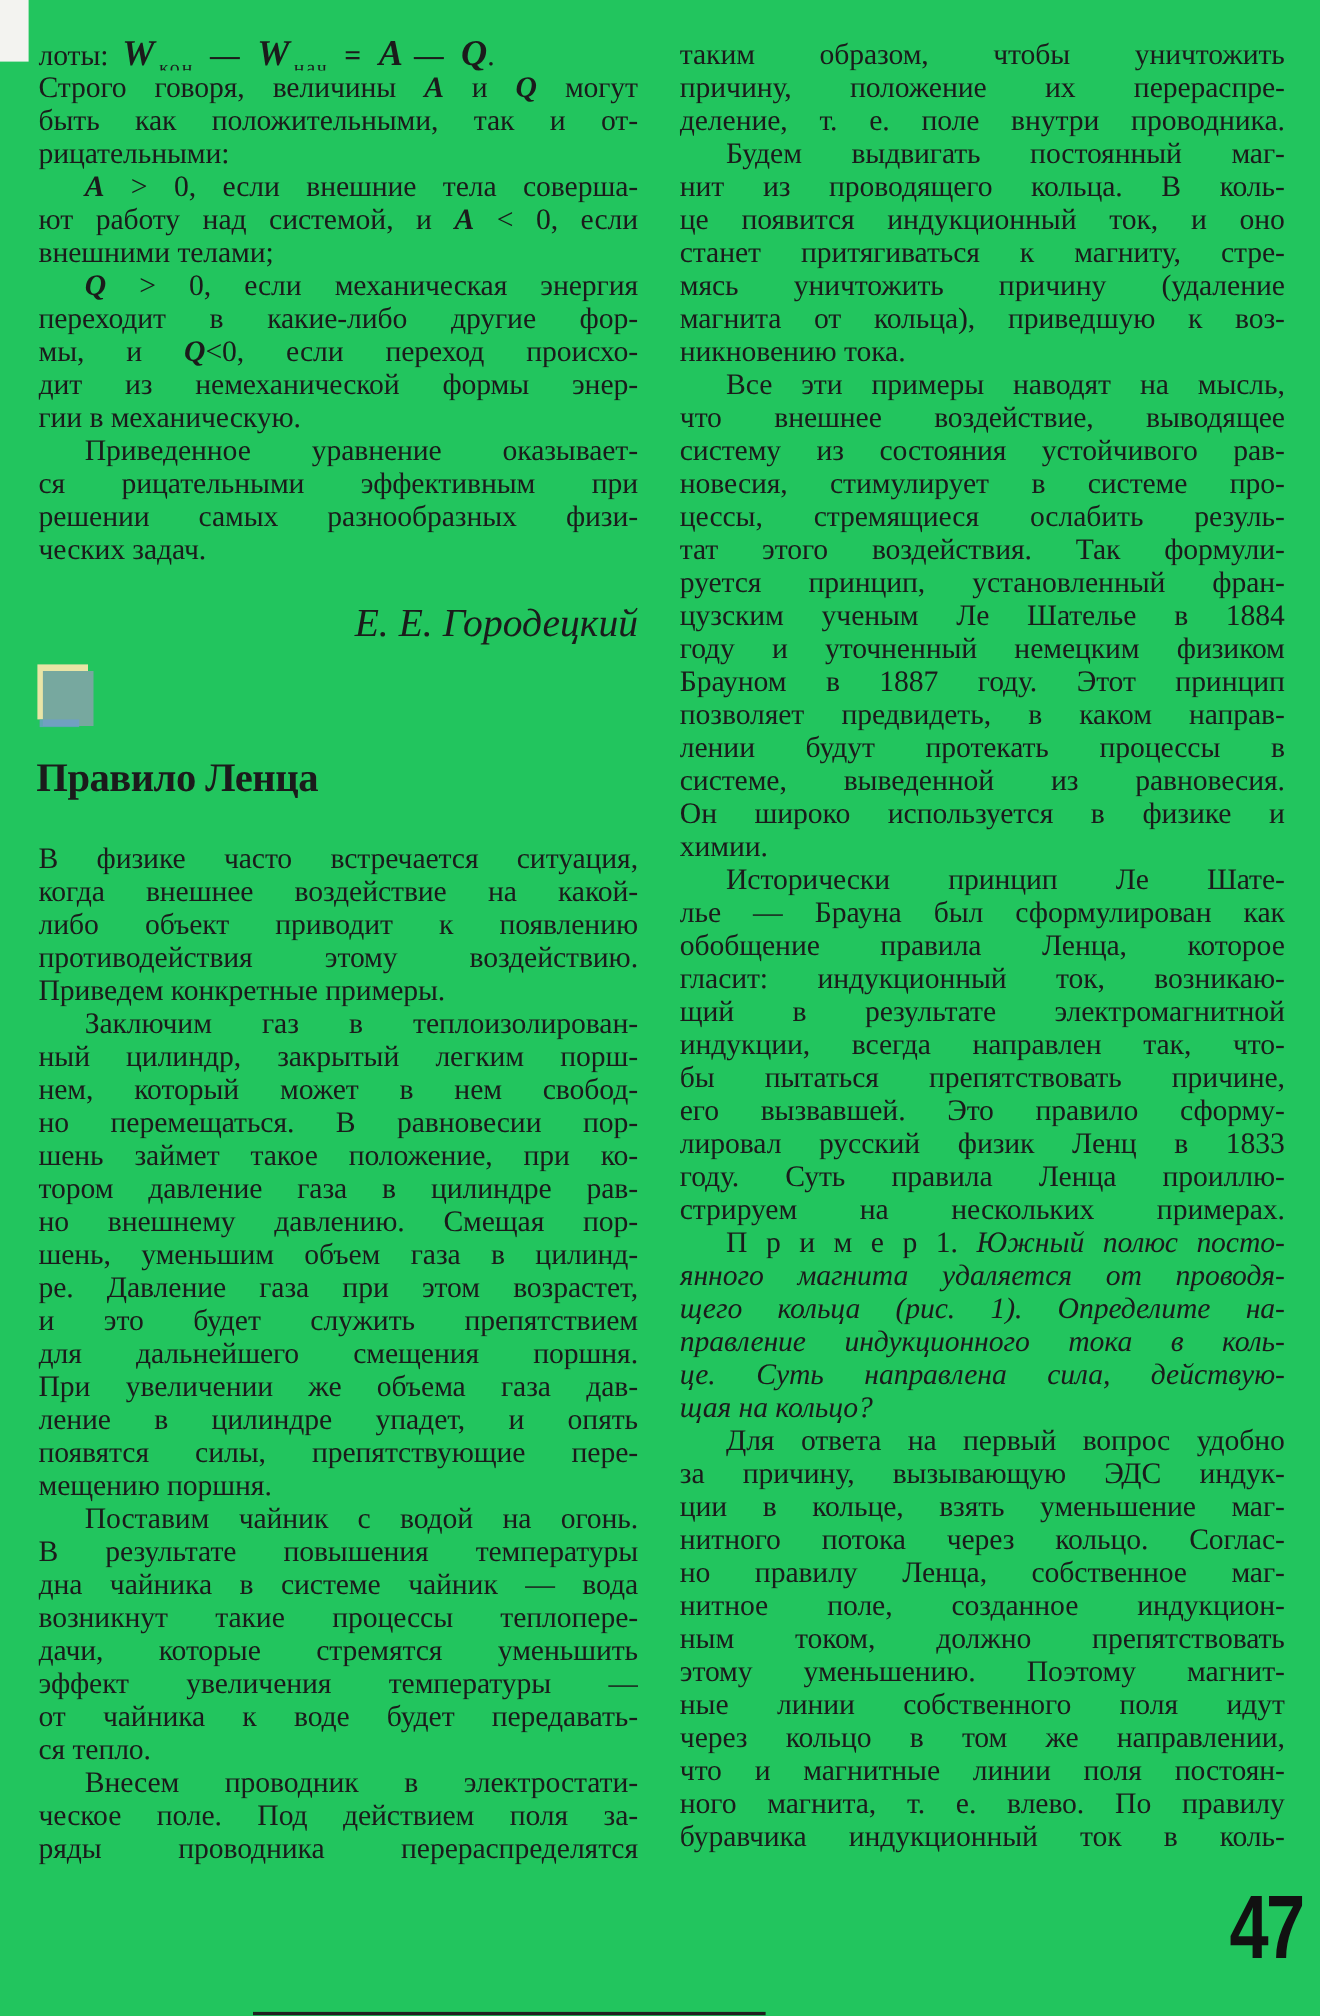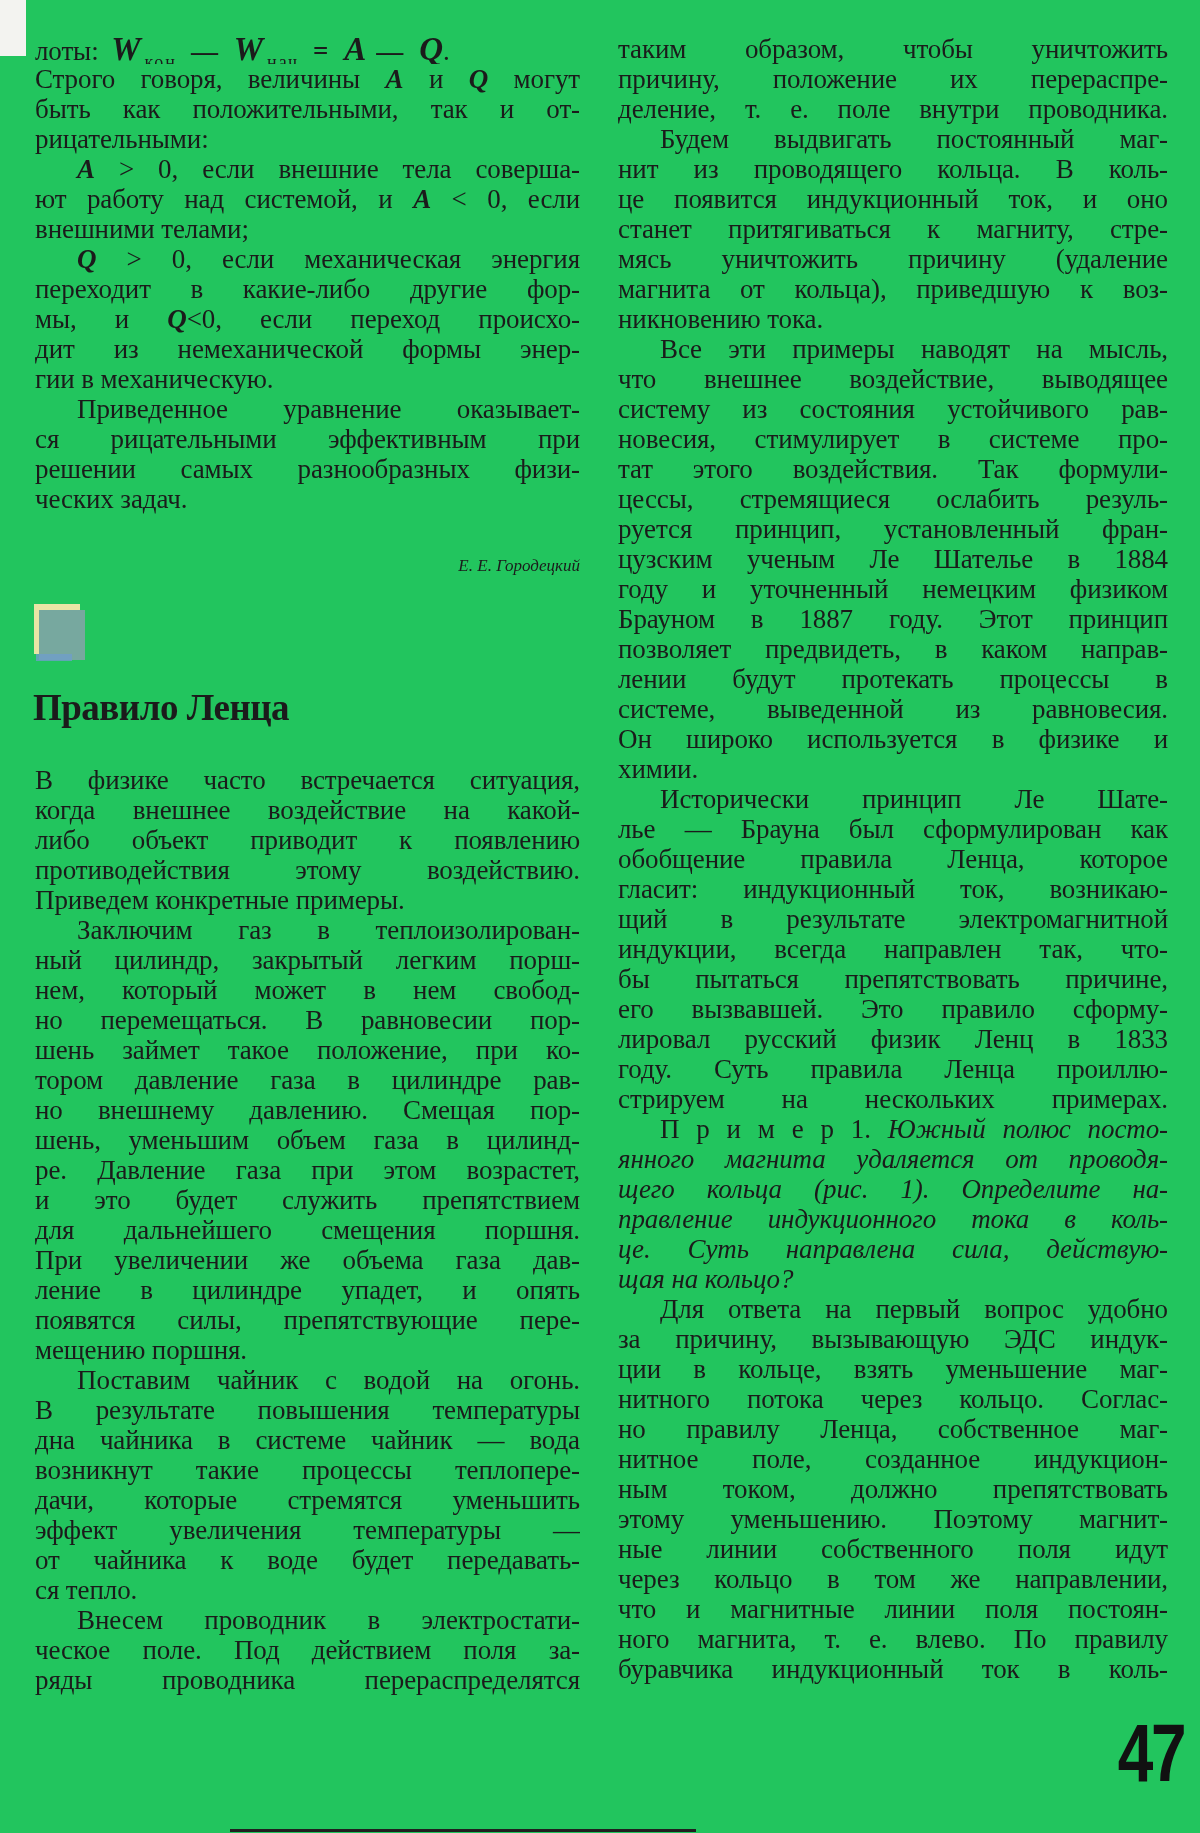--- a/index.html
+++ b/index.html
@@ -18,21 +18,21 @@
   .ln.it,.it{font-style:italic;}
   .ld{font-style:normal;}
   .mx{font-style:italic;font-weight:bold;}
   
   .fm-rm{font-style:normal;}
   .fm-mi{font-style:italic;font-weight:bold;font-size:33px;margin-left:6px;}
   .fm-ms{font-size:18px;letter-spacing:2px;vertical-align:-8px;margin:0 4px 0 4px;}
   .fm-op{font-weight:bold;margin:0 10px;}
   
   #signature{position:absolute;left:35px;top:551px;width:545px;text-align:right;
-    font-style:italic;font-size:17px;line-height:30px;}
+    font-style:italic;font-size:36px;line-height:30px;}
   
   #marker{position:absolute;left:34px;top:604px;width:58px;height:60px;}
   #marker .mk-y{position:absolute;left:0;top:0;width:46px;height:50px;}
   #marker .mk-t{position:absolute;left:5px;top:6px;width:46px;height:50px;}
   #marker .mk-b{position:absolute;left:2px;top:50px;width:36px;height:7px;opacity:.8;}
   
   #heading{position:absolute;left:33px;top:680px;font-size:37px;line-height:56px;
     font-weight:bold;letter-spacing:-0.5px;}
   
   #page-number{position:absolute;right:16px;top:1712px;
@@ -121,22 +121,22 @@
       <div class="ln">нит из проводящего кольца. В коль-</div>
       <div class="ln">це появится индукционный ток, и оно</div>
       <div class="ln">станет притягиваться к магниту, стре-</div>
       <div class="ln">мясь уничтожить причину (удаление</div>
       <div class="ln">магнита от кольца), приведшую к воз-</div>
       <div class="ln end">никновению тока.</div>
       <div class="ln in">Все эти примеры наводят на мысль,</div>
       <div class="ln">что внешнее воздействие, выводящее</div>
       <div class="ln">систему из состояния устойчивого рав-</div>
       <div class="ln">новесия, стимулирует в системе про-</div>
+      <div class="ln">цессы, стремящиеся ослабить резуль-</div>
       <div class="ln">тат этого воздействия. Так формули-</div>
-      <div class="ln">цессы, стремящиеся ослабить резуль-</div>
       <div class="ln">руется принцип, установленный фран-</div>
       <div class="ln">цузским ученым Ле Шателье в 1884</div>
       <div class="ln">году и уточненный немецким физиком</div>
       <div class="ln">Брауном в 1887 году. Этот принцип</div>
       <div class="ln">позволяет предвидеть, в каком направ-</div>
       <div class="ln">лении будут протекать процессы в</div>
       <div class="ln">системе, выведенной из равновесия.</div>
       <div class="ln">Он широко используется в физике и</div>
       <div class="ln end">химии.</div>
       <div class="ln in">Исторически принцип Ле Шате-</div>

